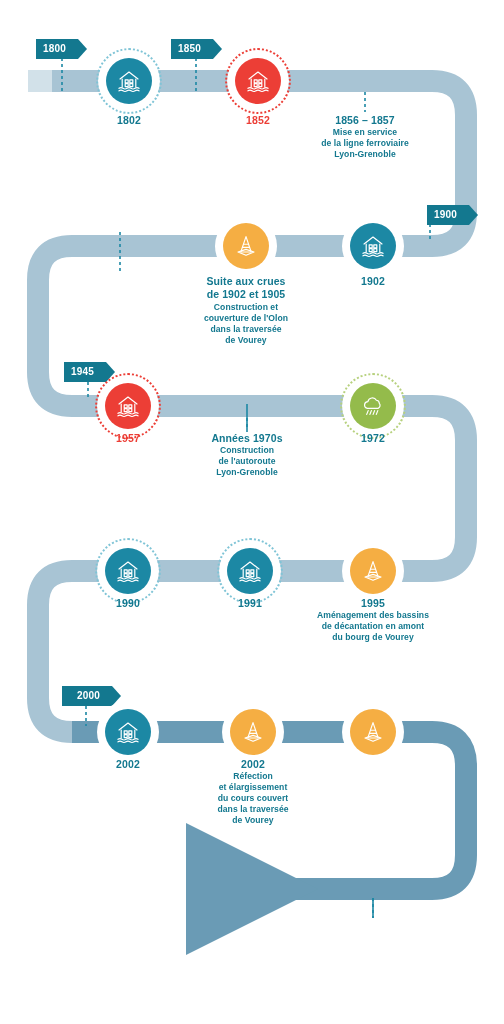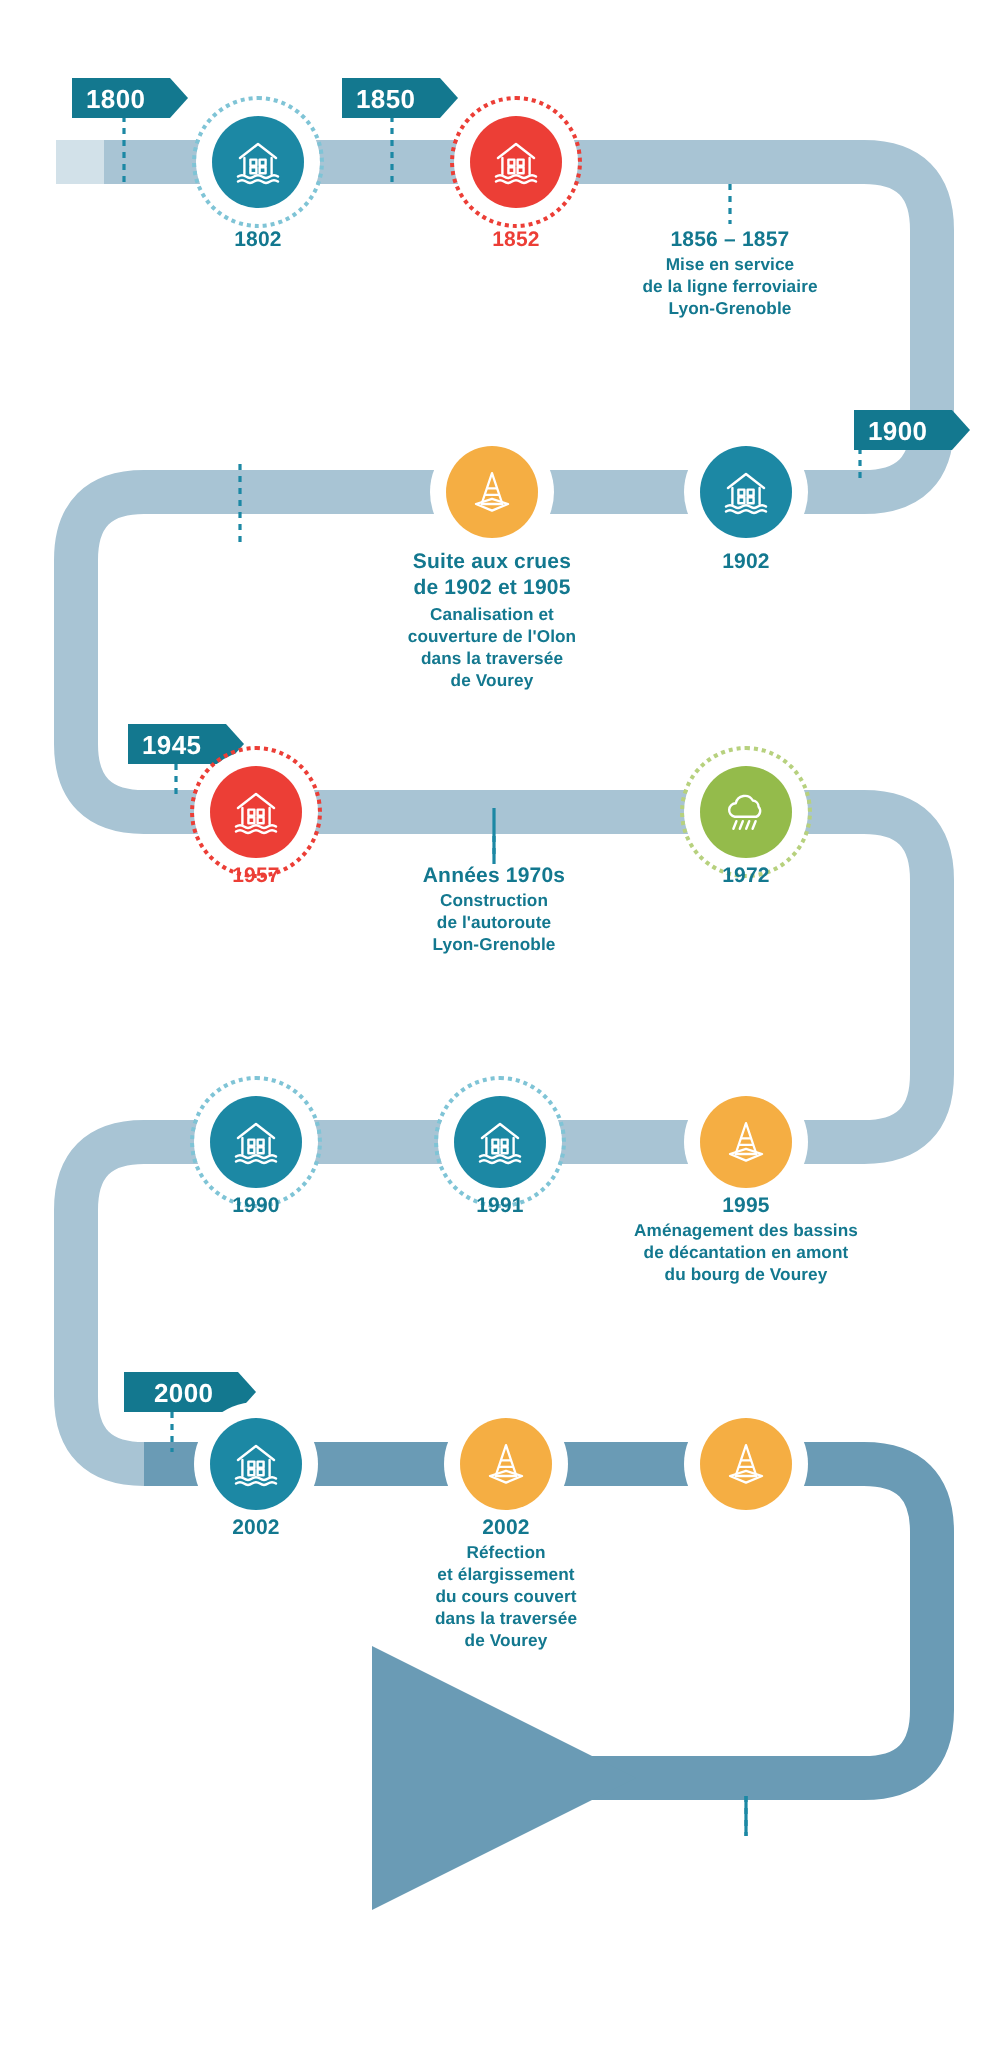--- a/index.html
+++ b/index.html
@@ -70,21 +70,21 @@
   .node.green .ring { border-color: #b7d17e; }
   .node .disc svg { display: block; }
 
   .flag {
     position: absolute;
     height: 20px;
     display: flex;
     align-items: center;
     background: #13788f;
     color: #ffffff;
-    font-size: 13px;
+    font-size: 10px;
     font-weight: bold;
     padding: 0 12px 0 7px;
     letter-spacing: .2px;
     line-height: 1;
     box-sizing: border-box;
   }
   .flag::after {
     content: "";
     position: absolute;
     right: -9px;
@@ -399,21 +399,21 @@
     <span class="hl">1856 – 1857</span>
     <span class="bd">Mise en service</span>
     <span class="bd">de la ligne ferroviaire</span>
     <span class="bd">Lyon-Grenoble</span>
   </div>
 
 
   <div class="caption" style="left:246px; top:275px;">
     <span class="hl">Suite aux crues</span>
     <span class="hl">de 1902 et 1905</span>
-    <span class="bd">Canalisation et</span>
+    <span class="bd">Construction et</span>
     <span class="bd">couverture de l'Olon</span>
     <span class="bd">dans la traversée</span>
     <span class="bd">de Vourey</span>
   </div>
 
   <div class="caption" style="left:373px; top:275px;">
     <span class="hl">1902</span>
   </div>
 
   <div class="caption yr-red" style="left:128px; top:432px;">

